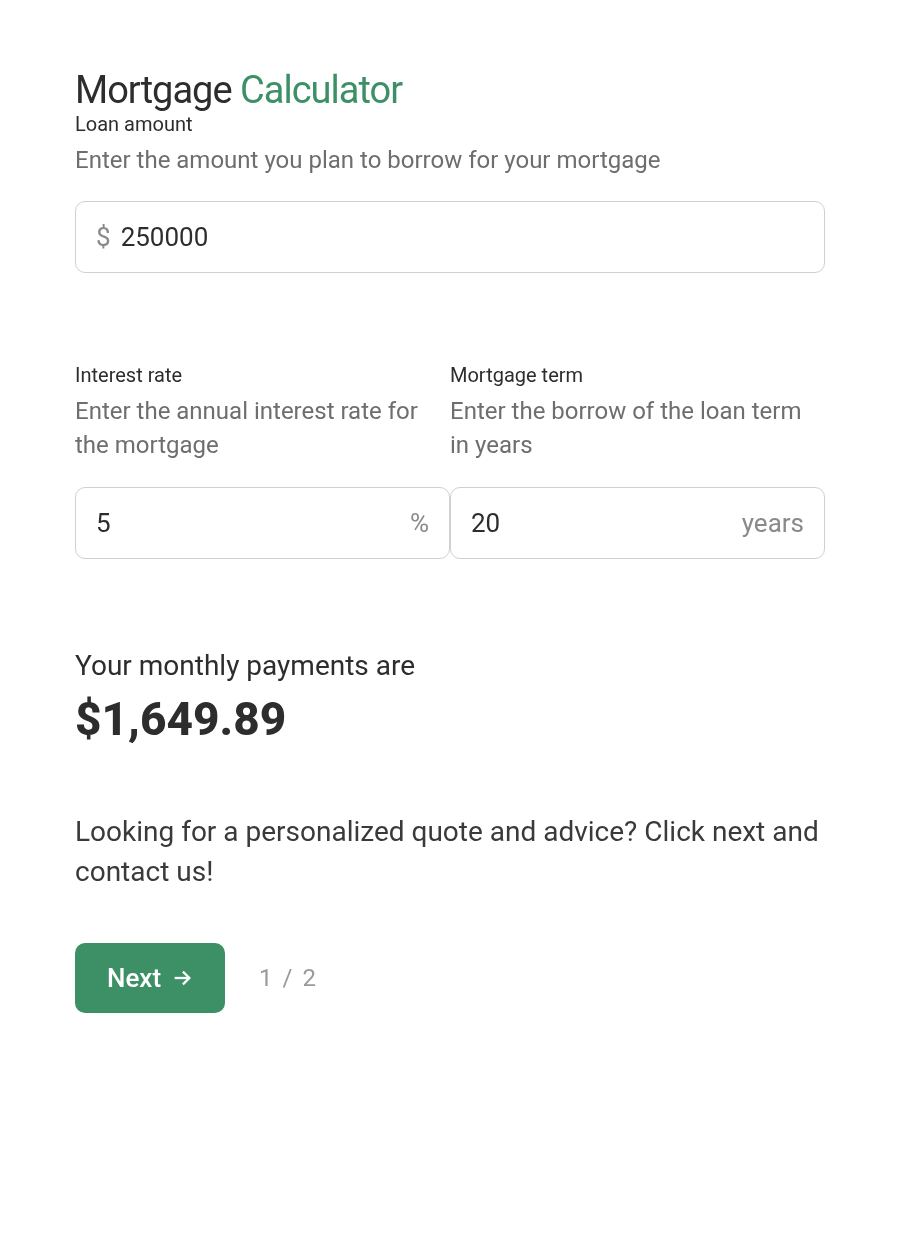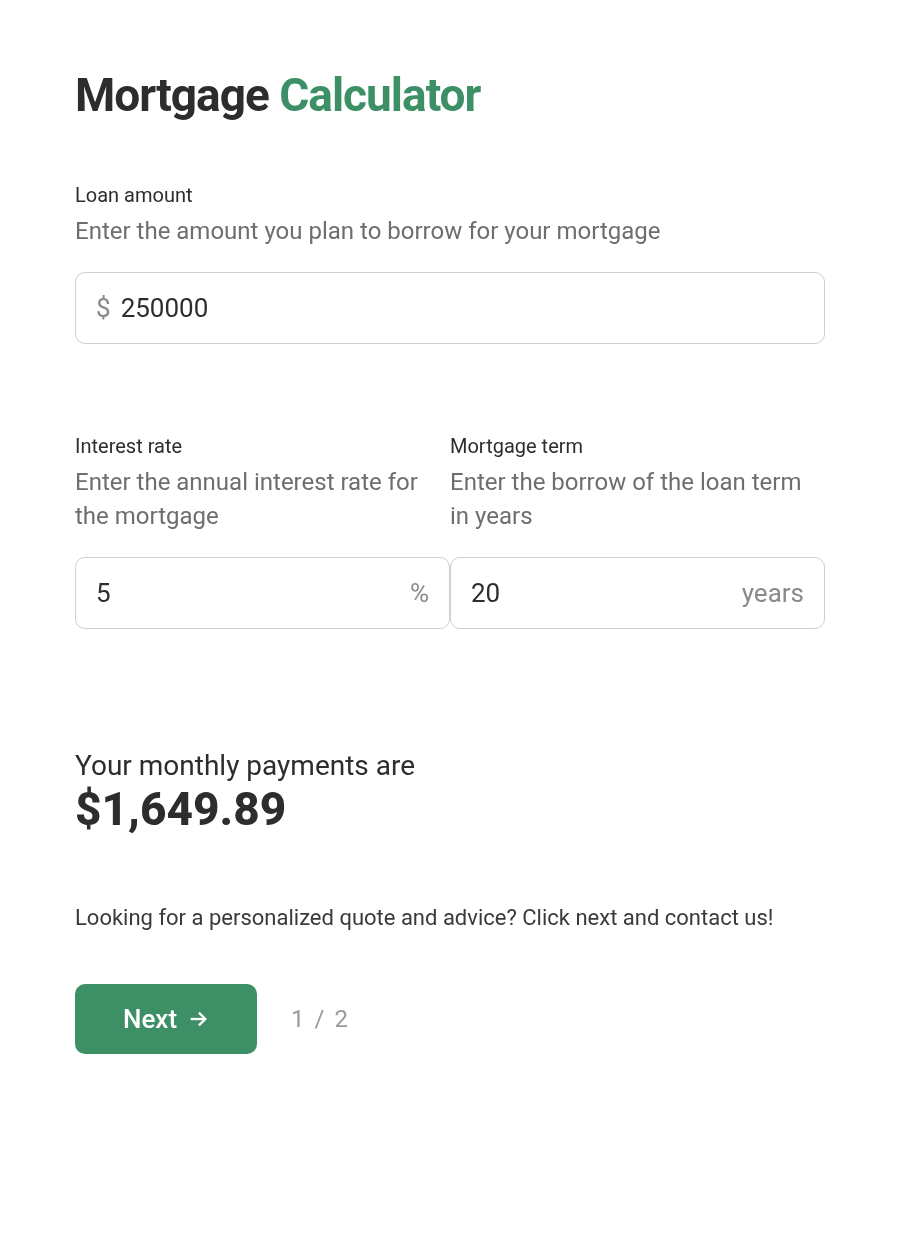--- a/index.html
+++ b/index.html
@@ -9,25 +9,24 @@
     }
     body {
       font-family: -apple-system, BlinkMacSystemFont, "Segoe UI", Roboto, Helvetica, Arial, sans-serif;
       background: #ffffff;
       width: 900px;
       height: 1236px;
       padding: 70px 75px;
       color: #2d2d2d;
     }
     .title {
-      font-size: 46px;
-      font-weight: 700;
+      font-size: 38px;
+      font-weight: 400;
       letter-spacing: -1px;
       line-height: 1.1;
-      margin-bottom: 62px;
     }
     .title-green {
       color: #3d9066;
     }
     .field-group {
       margin-bottom: 90px;
     }
     .field-label {
       font-size: 20px;
       font-weight: 400;
@@ -65,52 +64,53 @@
       outline: none;
       font-size: 26px;
       color: #2d2d2d;
       flex: 1;
       width: 100%;
       font-family: inherit;
       background: transparent;
     }
     .row-two {
       display: flex;
-      margin-bottom: 120px;
+      margin-bottom: 90px;
     }
     .col {
       flex: 1;
     }
     .result-label {
       font-size: 28px;
       color: #2d2d2d;
+      margin-bottom: 10px;
     }
     .result-value {
       font-size: 46px;
       font-weight: 800;
       color: #2d2d2d;
       margin-bottom: 66px;
     }
     .cta-text {
-      font-size: 22px;
+      font-size: 28px;
       color: #3a3a3a;
       line-height: 1.45;
       margin-bottom: 50px;
     }
     .footer-row {
       display: flex;
       align-items: center;
       gap: 34px;
     }
     .next-btn {
       background: #3d9066;
       color: #fff;
       border: none;
       border-radius: 10px;
-      padding: 20px 48px;
+      padding: 20px 32px;
       font-size: 26px;
       font-weight: 500;
       display: inline-flex;
       align-items: center;
       gap: 10px;
       cursor: pointer;
       font-family: inherit;
     }
     .arrow-icon {
       width: 22px;

